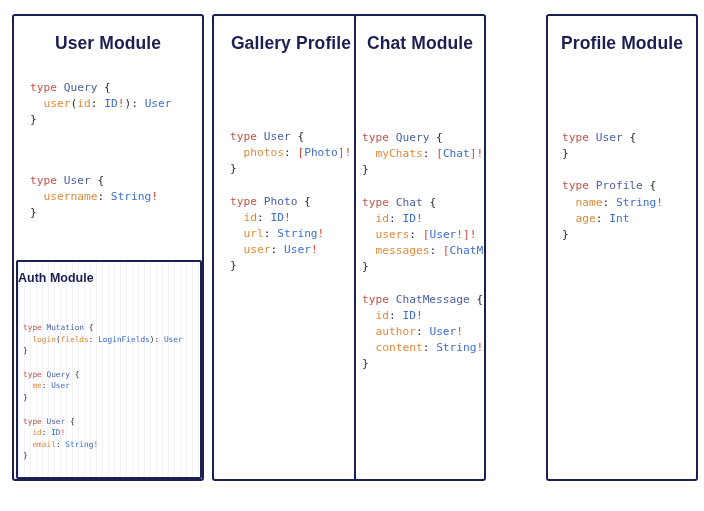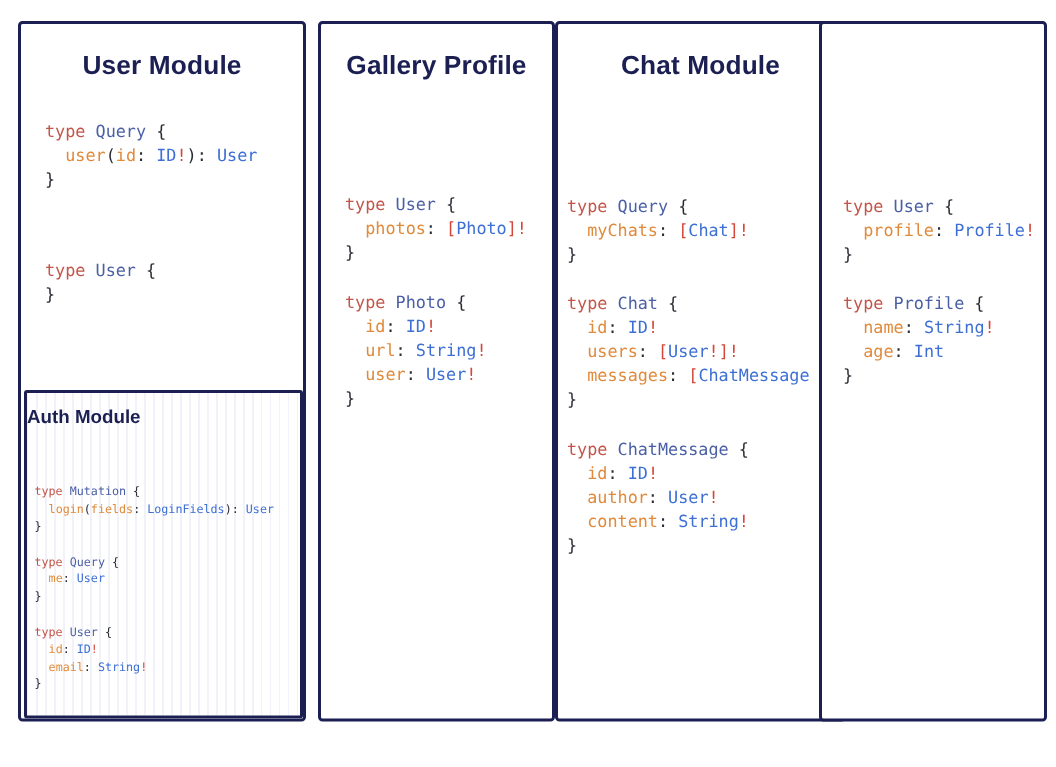--- a/index.html
+++ b/index.html
@@ -94,21 +94,21 @@
 </style>
 </head>
 <body>
 
 <div class="board" style="background: rgb(255, 255, 255);">
     <div class="card" style="left: 12px; top: 14px; width: 192px; height: 467px; border-color: rgb(27, 31, 82); padding-left: 31px;">
       <div class="card-title" style="position: absolute; left: 0px; right: 0px; top: 18px; color: rgb(27, 31, 82);">User Module</div>
       <div class="code-wrap" style="left: 16px; top: 64px;">
         <div>
           <div class="code"><div><span class="tok-kw">type </span><span class="tok-type">Query</span><span class="tok-punc"> {</span></div><div><span class="tok-punc">  </span><span class="tok-field">user</span><span class="tok-punc">(</span><span class="tok-field">id</span><span class="tok-punc">: </span><span class="tok-val">ID</span><span class="tok-bang">!</span><span class="tok-punc">)</span><span class="tok-punc">: </span><span class="tok-val">User</span></div><div><span class="tok-punc">}</span></div></div>
-          <div class="code" style="margin-top: 44px;"><div><span class="tok-kw">type </span><span class="tok-type">User</span><span class="tok-punc"> {</span></div><div><span class="tok-punc">}</span></div></div>
+          <div class="code" style="margin-top: 44px;"><div><span class="tok-kw">type </span><span class="tok-type">User</span><span class="tok-punc"> {</span></div><div><span class="tok-punc">  </span><span class="tok-field">username</span><span class="tok-punc">: </span><span class="tok-val">String</span><span class="tok-bang">!</span></div><div><span class="tok-punc">}</span></div></div>
         </div>
       </div>
       <div class="subcard" style="left: 2px; top: 244px; width: 186px; height: 219px; border-color: rgb(27, 31, 82);">
         <div class="subcard-title" style="position: absolute; left: 0px; right: 0px; top: 10px; color: rgb(27, 31, 82);">Auth Module</div>
         <div class="code-wrap" style="left: 5px; top: 34px;">
           <div>
             <div class="code small"><div><span class="tok-kw">type </span><span class="tok-type">Mutation</span><span class="tok-punc"> {</span></div><div><span class="tok-punc">  </span><span class="tok-field">login</span><span class="tok-punc">(</span><span class="tok-field">fields</span><span class="tok-punc">: </span><span class="tok-val">LoginFields</span><span class="tok-punc">)</span><span class="tok-punc">: </span><span class="tok-val">User</span></div><div><span class="tok-punc">}</span></div></div>
             <div class="code small" style="margin-top: 12px;"><div><span class="tok-kw">type </span><span class="tok-type">Query</span><span class="tok-punc"> {</span></div><div><span class="tok-punc">  </span><span class="tok-field">me</span><span class="tok-punc">: </span><span class="tok-val">User</span></div><div><span class="tok-punc">}</span></div></div>
             <div class="code small" style="margin-top: 12px;"><div><span class="tok-kw">type </span><span class="tok-type">User</span><span class="tok-punc"> {</span></div><div><span class="tok-punc">  </span><span class="tok-field">id</span><span class="tok-punc">: </span><span class="tok-val">ID</span><span class="tok-bang">!</span></div><div><span class="tok-punc">  </span><span class="tok-field">email</span><span class="tok-punc">: </span><span class="tok-val">String</span><span class="tok-bang">!</span></div><div><span class="tok-punc">}</span></div></div>
           </div>
@@ -117,31 +117,32 @@
     </div>
     <div class="card" style="left: 212px; top: 14px; width: 158px; height: 467px; border-color: rgb(27, 31, 82);">
       <div class="card-title" style="position: absolute; left: 0px; right: 0px; top: 18px; color: rgb(27, 31, 82);">Gallery Profile</div>
       <div class="code-wrap" style="left: 16px; top: 113px;">
         <div>
           <div class="code"><div><span class="tok-kw">type </span><span class="tok-type">User</span><span class="tok-punc"> {</span></div><div><span class="tok-punc">  </span><span class="tok-field">photos</span><span class="tok-punc">: </span><span class="tok-brk">[</span><span class="tok-val">Photo</span><span class="tok-brk">]</span><span class="tok-bang">!</span></div><div><span class="tok-punc">}</span></div></div>
           <div class="code" style="margin-top: 16px;"><div><span class="tok-kw">type </span><span class="tok-type">Photo</span><span class="tok-punc"> {</span></div><div><span class="tok-punc">  </span><span class="tok-field">id</span><span class="tok-punc">: </span><span class="tok-val">ID</span><span class="tok-bang">!</span></div><div><span class="tok-punc">  </span><span class="tok-field">url</span><span class="tok-punc">: </span><span class="tok-val">String</span><span class="tok-bang">!</span></div><div><span class="tok-punc">  </span><span class="tok-field">user</span><span class="tok-punc">: </span><span class="tok-val">User</span><span class="tok-bang">!</span></div><div><span class="tok-punc">}</span></div></div>
         </div>
       </div>
     </div>
-    <div class="card" style="left: 370px; top: 14px; width: 194px; height: 467px; border-color: rgb(27, 31, 82);">
+    <div class="card" style="left: 354px; top: 14px; width: 132px; height: 467px; border-color: rgb(27, 31, 82);">
       <div class="card-title" style="position: absolute; left: 0px; right: 0px; top: 18px; color: rgb(27, 31, 82);">Chat Module</div>
       <div class="code-wrap" style="left: 6px; top: 114px;">
         <div>
           <div class="code"><div><span class="tok-kw">type </span><span class="tok-type">Query</span><span class="tok-punc"> {</span></div><div><span class="tok-punc">  </span><span class="tok-field">myChats</span><span class="tok-punc">: </span><span class="tok-brk">[</span><span class="tok-val">Chat</span><span class="tok-brk">]</span><span class="tok-bang">!</span></div><div><span class="tok-punc">}</span></div></div>
           <div class="code" style="margin-top: 16px;"><div><span class="tok-kw">type </span><span class="tok-type">Chat</span><span class="tok-punc"> {</span></div><div><span class="tok-punc">  </span><span class="tok-field">id</span><span class="tok-punc">: </span><span class="tok-val">ID</span><span class="tok-bang">!</span></div><div><span class="tok-punc">  </span><span class="tok-field">users</span><span class="tok-punc">: </span><span class="tok-brk">[</span><span class="tok-val">User</span><span class="tok-bang">!</span><span class="tok-brk">]</span><span class="tok-bang">!</span></div><div><span class="tok-punc">  </span><span class="tok-field">messages</span><span class="tok-punc">: </span><span class="tok-brk">[</span><span class="tok-val">ChatMessage</span></div><div><span class="tok-punc">}</span></div></div>
           <div class="code" style="margin-top: 16px;"><div><span class="tok-kw">type </span><span class="tok-type">ChatMessage</span><span class="tok-punc"> {</span></div><div><span class="tok-punc">  </span><span class="tok-field">id</span><span class="tok-punc">: </span><span class="tok-val">ID</span><span class="tok-bang">!</span></div><div><span class="tok-punc">  </span><span class="tok-field">author</span><span class="tok-punc">: </span><span class="tok-val">User</span><span class="tok-bang">!</span></div><div><span class="tok-punc">  </span><span class="tok-field">content</span><span class="tok-punc">: </span><span class="tok-val">String</span><span class="tok-bang">!</span></div><div><span class="tok-punc">}</span></div></div>
         </div>
       </div>
     </div>
     <div class="card" style="left: 546px; top: 14px; width: 152px; height: 467px; border-color: rgb(27, 31, 82);">
+      <div class="card-title" style="position: absolute; left: 0px; right: 0px; top: 18px; color: rgb(27, 31, 82);">Profile Module</div>
       <div class="code-wrap" style="left: 14px; top: 114px;">
         <div>
-          <div class="code"><div><span class="tok-kw">type </span><span class="tok-type">User</span><span class="tok-punc"> {</span></div><div><span class="tok-punc">  </span><span class="tok-field">profile</span><span class="tok-punc">: </span><span class="tok-val">Profile</span><span class="tok-bang">!</span></div><div><span class="tok-punc">}</span></div></div>
+          <div class="code"><div><span class="tok-kw">type </span><span class="tok-type">User</span><span class="tok-punc"> {</span></div><div><span class="tok-punc">}</span></div></div>
           <div class="code" style="margin-top: 16px;"><div><span class="tok-kw">type </span><span class="tok-type">Profile</span><span class="tok-punc"> {</span></div><div><span class="tok-punc">  </span><span class="tok-field">name</span><span class="tok-punc">: </span><span class="tok-val">String</span><span class="tok-bang">!</span></div><div><span class="tok-punc">  </span><span class="tok-field">age</span><span class="tok-punc">: </span><span class="tok-val">Int</span></div><div><span class="tok-punc">}</span></div></div>
         </div>
       </div>
     </div>
   </div>
 
 </body></html>

